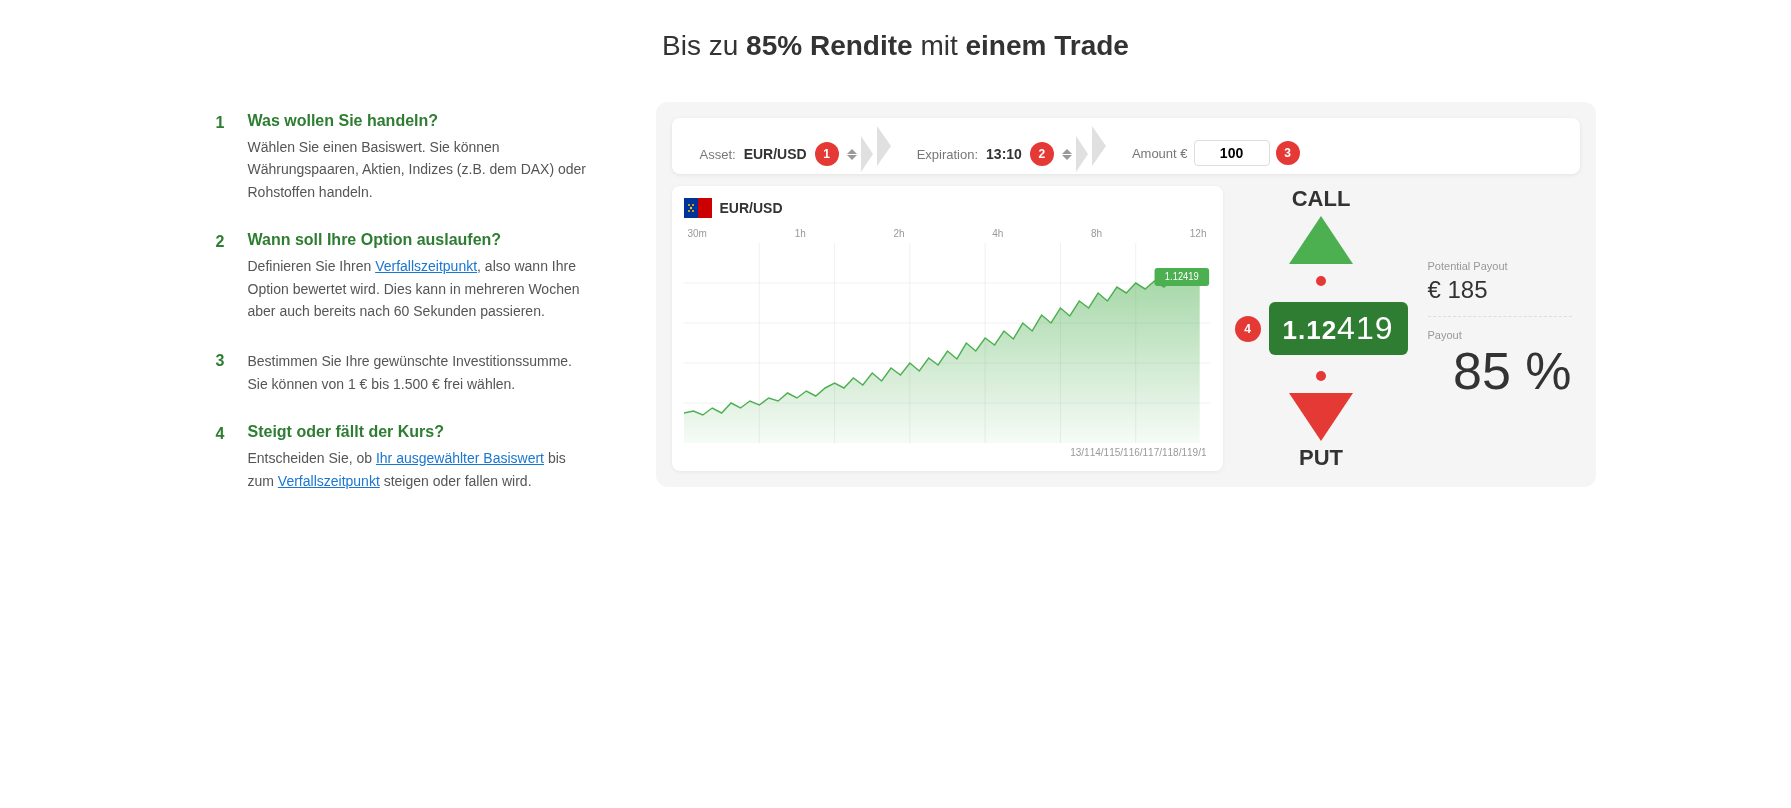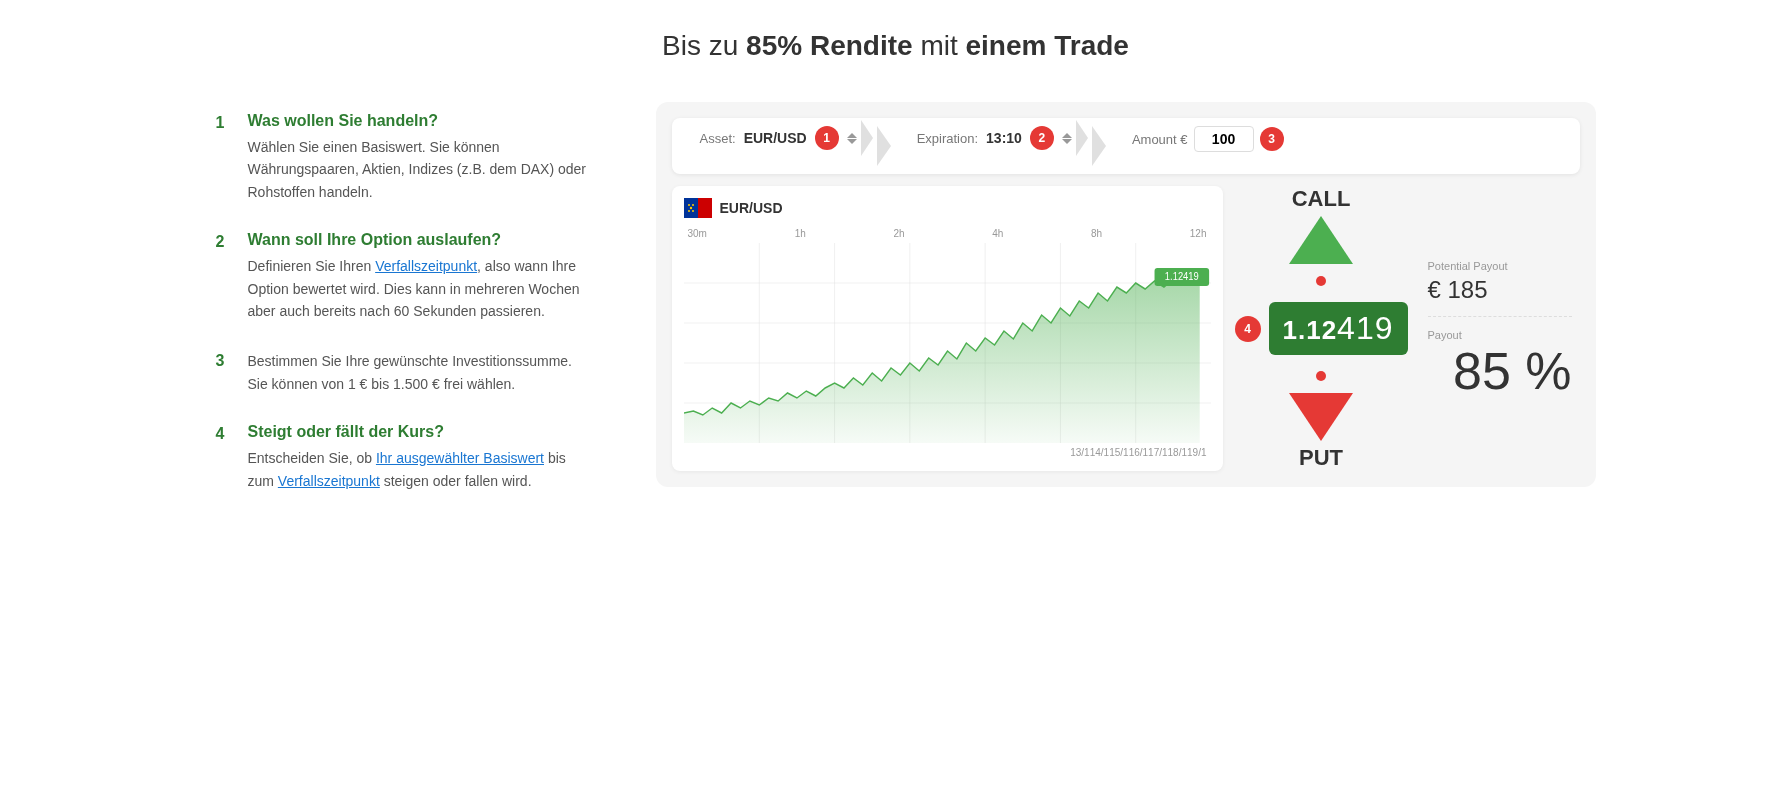--- a/index.html
+++ b/index.html
@@ -79,21 +79,21 @@
       flex: 1;
       background: #f5f5f5;
       border-radius: 12px;
       padding: 16px;
       min-width: 700px;
     }
 
     
     .widget-topbar {
       display: flex;
-      align-items: flex-start;
+      align-items: flex-end;
       gap: 4px;
       background: #fff;
       border-radius: 8px;
       padding: 8px 12px;
       margin-bottom: 12px;
       box-shadow: 0 1px 4px rgba(0,0,0,0.08);
     }
 
     .topbar-section {
       display: flex;
@@ -156,21 +156,21 @@
       border-right: 5px solid transparent;
       border-bottom: 5px solid #999;
     }
     .spinner-btn .down {
       border-left: 5px solid transparent;
       border-right: 5px solid transparent;
       border-top: 5px solid #999;
     }
 
     .amount-input {
-      width: 60px;
+      width: 76px;
       border: 1px solid #ddd;
       border-radius: 4px;
       padding: 4px 6px;
       font-size: 14px;
       font-weight: 600;
       text-align: center;
     }
 
     
     .widget-body {

